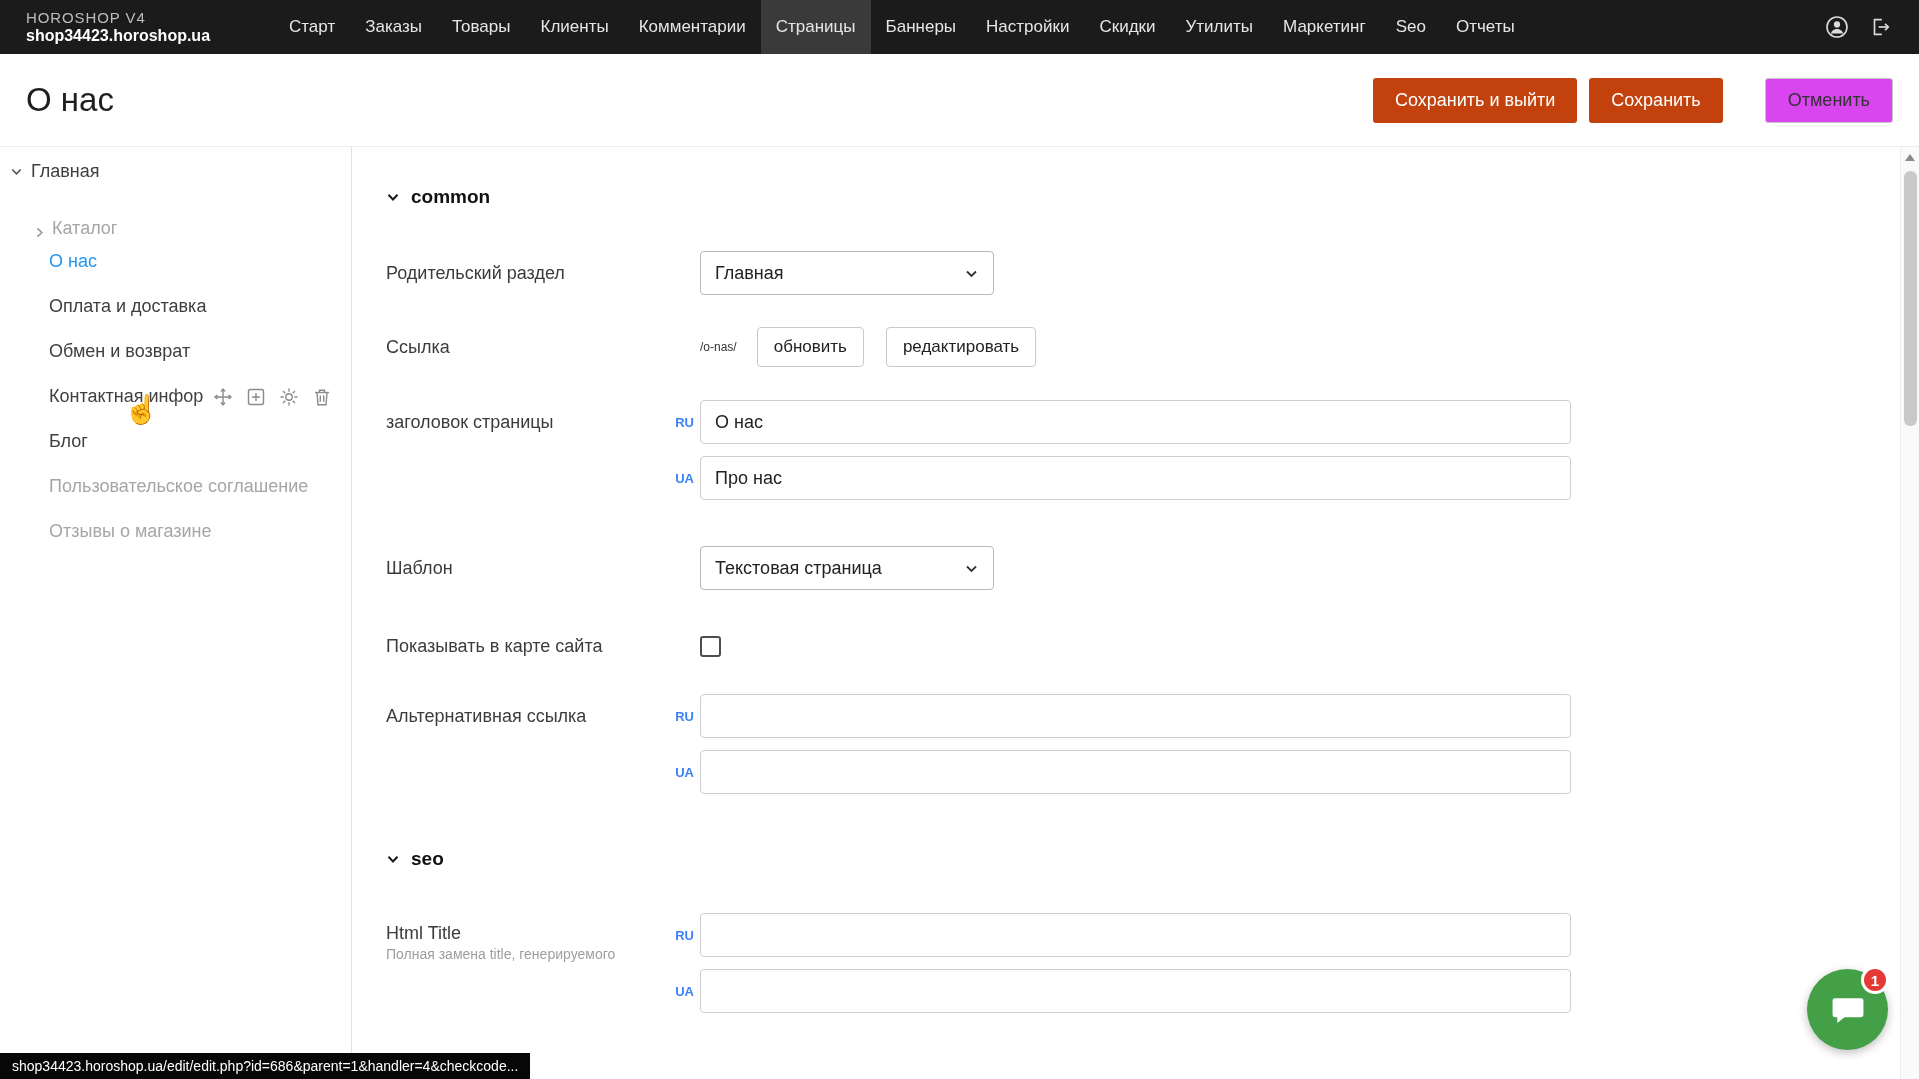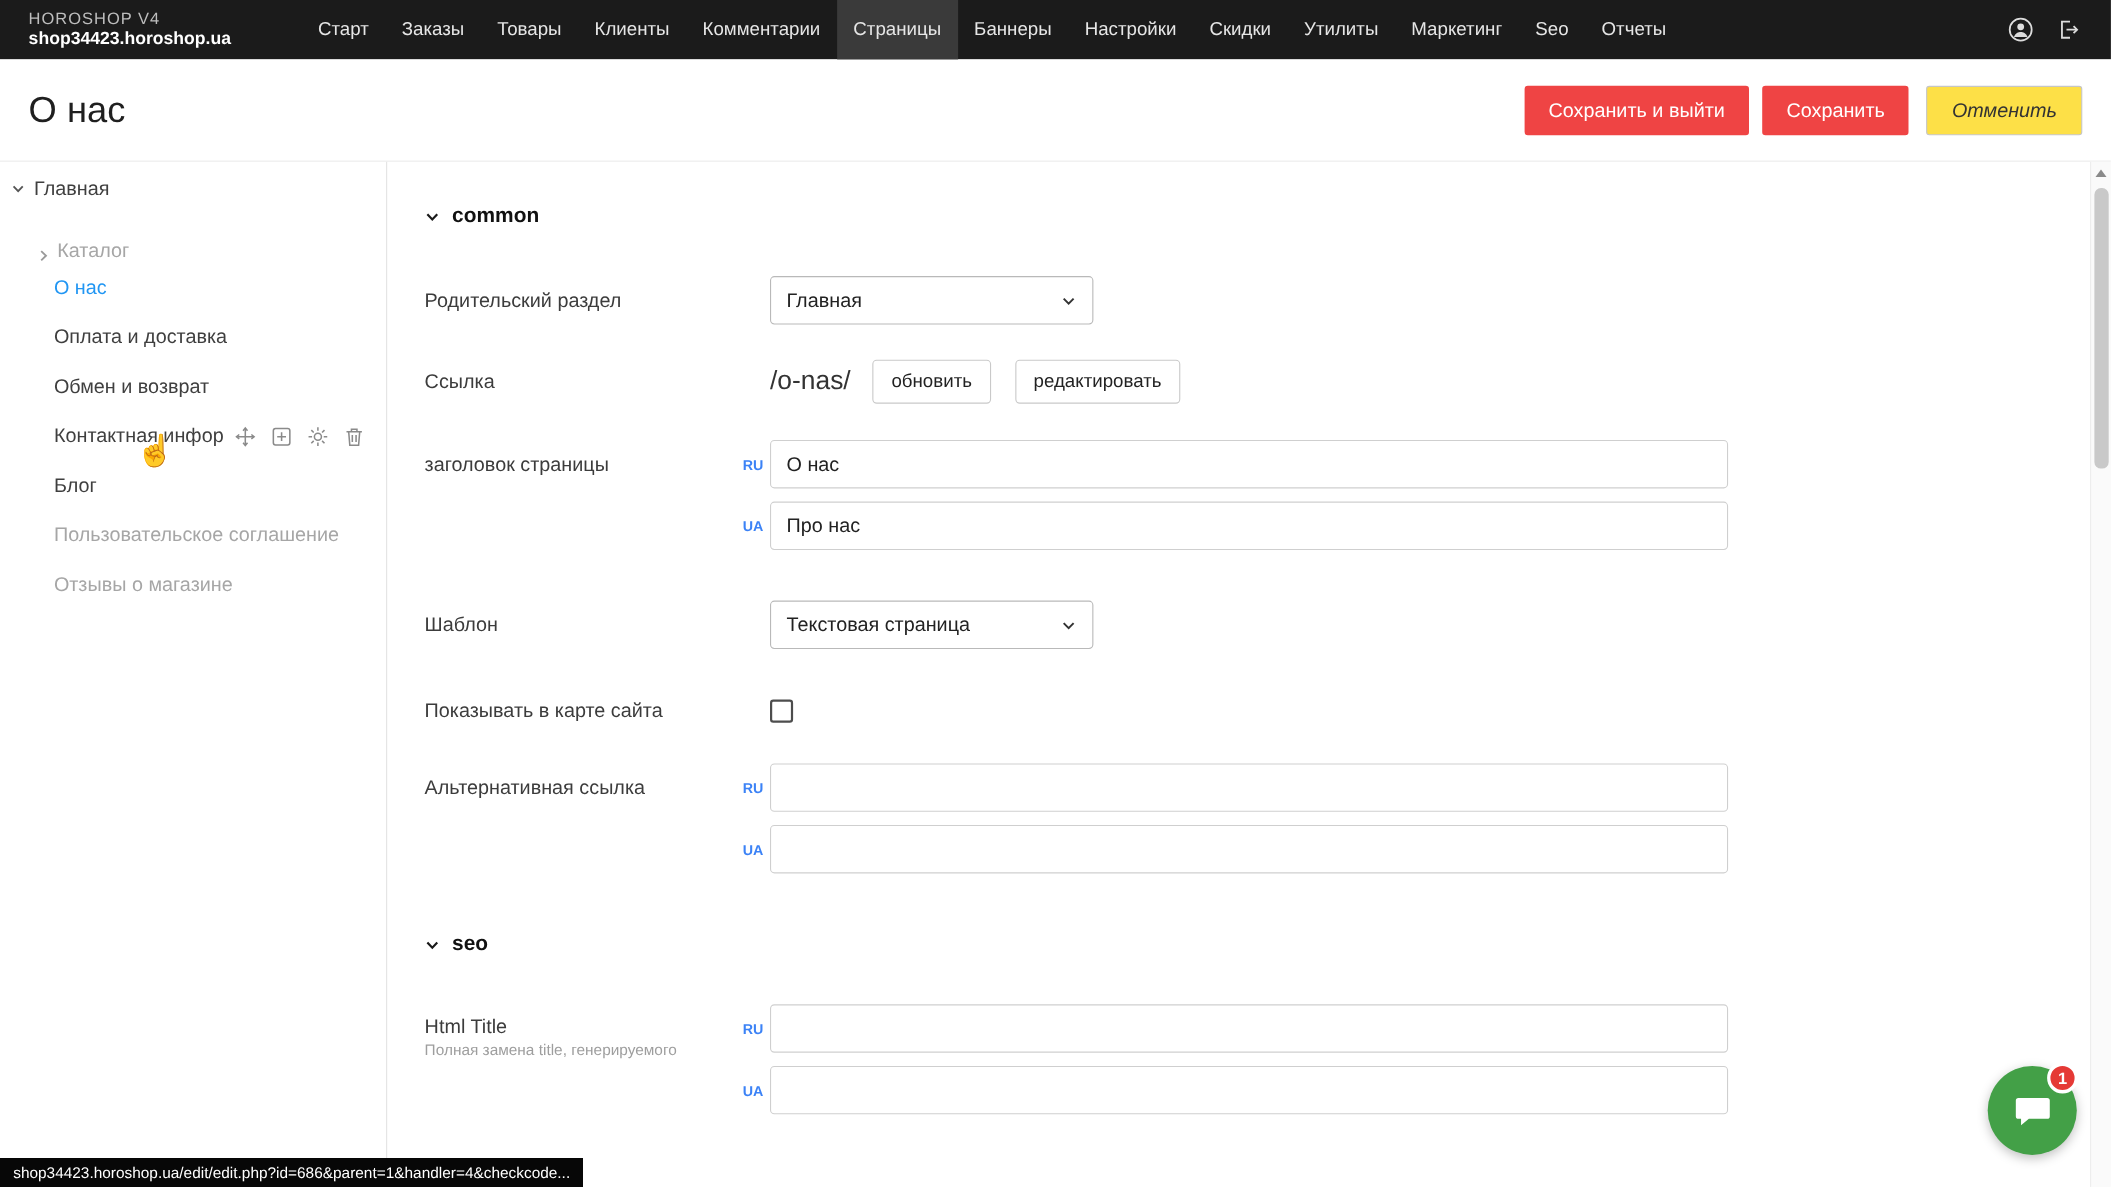--- a/index.html
+++ b/index.html
@@ -18,22 +18,22 @@
   .menu li { padding:0 15px; display:flex; align-items:center; font-size:17px; color:#e6e6e6; cursor:pointer; white-space:nowrap; }
   .menu li.active { background:#3a3a3a;text-align:right; }
   .nav-icons { margin-left:auto; display:flex; align-items:center; gap:20px; padding-right:28px; }
   .nav-icons span { display:flex; cursor:pointer; }
 
   
   .page-header { height:92px; display:flex; align-items:center; padding:0 26px; background:#fff; }
   .page-title { font-size:33px; font-weight:400; color:#1f1f1f; margin:0; }
   .actions { margin-left:auto; display:flex; align-items:center; }
   .btn { height:45px; border-radius:3px; font-size:18px; padding:0 22px; border:none; cursor:pointer; font-family:inherit; }
-  .btn-primary { background:#ef4444; color:#fff; margin-left:12px; }
-  .btn-cancel { background:#fde047; border:1px solid #c6c6c6; color:#333; margin-left:16px;font-style:italic; }
+  .btn-primary { background:#c2410c; color:#fff; margin-left:12px; }
+  .btn-cancel { background:#d946ef; border:1px solid #c6c6c6; color:#333; margin-left:42px; }
 
   
   .content { display:flex; height:933px; border-top:1px solid #ececec; position:relative; }
 
   
   .sidebar { width:352px; border-right:1px solid #e3e3e3; padding-top:2px; position:relative; flex-shrink:0; }
   .tree-item { height:45px; display:flex; align-items:center; font-size:18px; color:#3f3f3f; cursor:pointer; white-space:nowrap; }
   .tree-root { padding-left:10px; gap:8px; }
   .tree-item.child { padding-left:49px; }
   .tree-item.catalog { padding-left:33px; gap:6px;align-items:flex-end; }
@@ -66,21 +66,21 @@
 
   .row-parent { margin-bottom:32px; }
   .row-link { margin-bottom:33px; }
   .row-pagetitle { margin-bottom:46px; }
   .row-template { margin-bottom:34px; }
   .row-check1 { height:44px; margin-bottom:26px; }
   .row-check2 { height:44px; margin-bottom:26px; }
   .row-html { }
 
   .link-row { display:flex; align-items:center; }
-  .link-path { font-size:24px; color:#333; margin-right:20px; }
+  .link-path { font-size:12px; color:#333; margin-right:20px; }
   .btn-small { height:40px; padding:0 16px; background:#fff; border:1px solid #c9c9c9; border-radius:4px; font-size:17px; color:#222; cursor:pointer; font-family:inherit; margin-right:22px; }
 
   .checkbox { width:21px; height:21px; border:2px solid #4d4d4d; border-radius:3px; background:#fff; cursor:pointer; display:flex; align-items:center; justify-content:center; }
   .checkbox svg { display:none; }
   .checkbox.checked { background:#1e87e5; border-color:#1e87e5; }
   .checkbox.checked svg { display:block; }
 
   
   .scrollbar { position:absolute; right:0; top:0; bottom:0; width:19px; background:#fafafa; border-left:1px solid #ededed; }
   .scroll-arrow { width:0; height:0; border-left:5px solid transparent; border-right:5px solid transparent; border-bottom:7px solid #8a8a8a; margin:7px auto 5px; cursor:pointer; }

